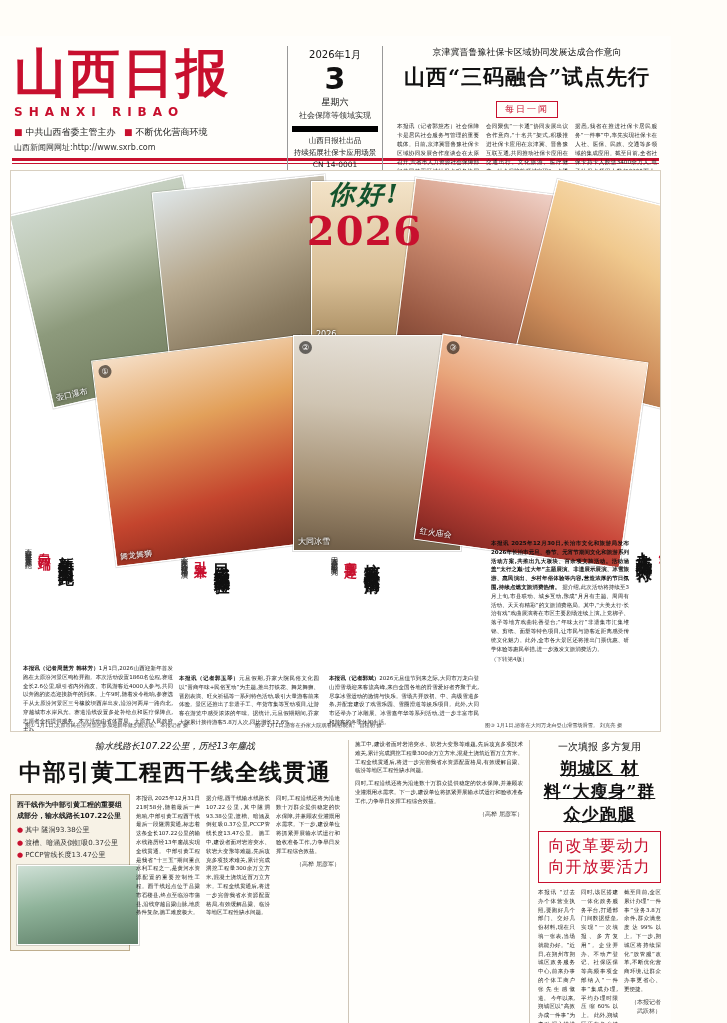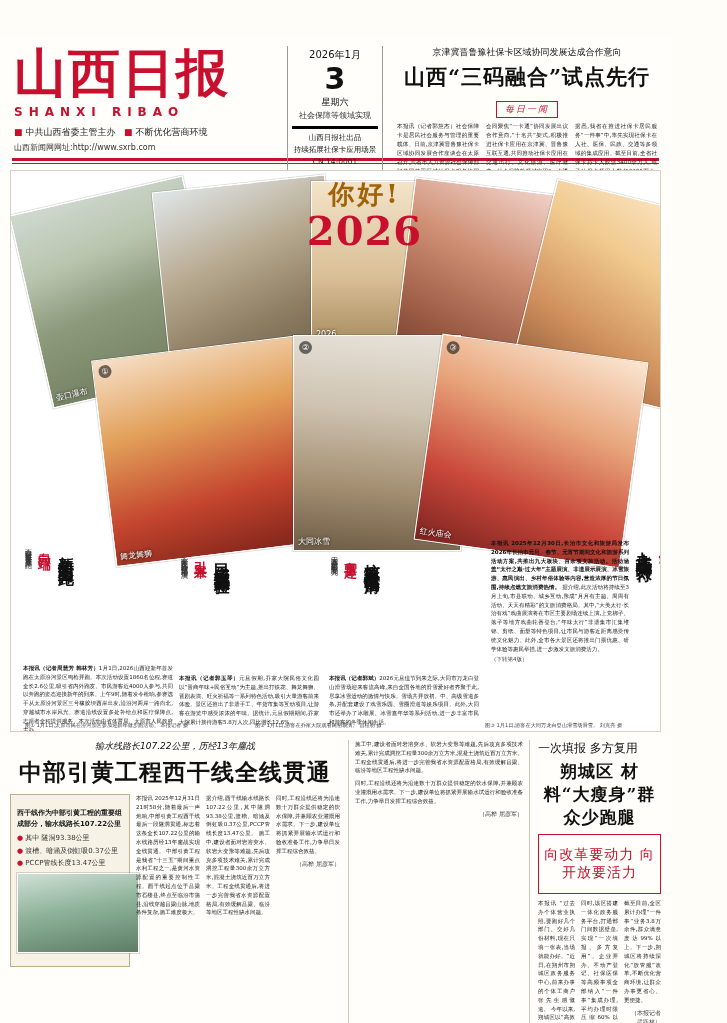--- a/index.html
+++ b/index.html
@@ -28,46 +28,46 @@
   .logo-url{font-size:8px;color:#333;margin-top:3px;}
 
   .date-block{
     width:96px;flex:0 0 96px;border-left:1px solid #999;border-right:1px solid #999;
     margin:0 8px;padding:2px 4px;text-align:center;box-sizing:border-box;
   }
   .date-y{font-size:10px;color:#111;}
   .date-d{font-size:30px;font-weight:bold;color:#111;line-height:1.05;margin:1px 0;}
   .date-w{font-size:9px;color:#111;}
   .date-l{font-size:8px;color:#333;margin-top:1px;}
-  .date-meta{font-size:7.5px;color:#222;line-height:1.65;margin-top:5px;border-top:3px solid #000000;padding-top:3px;}
+  .date-meta{font-size:7.5px;color:#222;line-height:1.65;margin-top:5px;border-top:6px solid #000000;padding-top:3px;}
 
   .head-right{flex:1;padding-left:6px;}
   .kicker{font-size:9px;color:#111;text-align:center;}
   .head-title{
     font-family:"DejaVu Serif","Liberation Serif",serif;
     font-size:21px;font-weight:bold;text-align:center;color:#111;margin:4px 0 6px;letter-spacing:1px;
   }
-  .tag-row{text-align:center;margin-bottom:4px;font-style:italic;}
+  .tag-row{text-align:center;margin-bottom:4px;}
   .tag{
     display:inline-block;border:1px solid #c8102e;color:#c8102e;font-size:9px;
     padding:1px 8px;letter-spacing:2px;
   }
   .head-cols{display:flex;gap:7px;font-size:5.6px;line-height:1.62;color:#222;text-align:justify;}
   .head-cols .col{flex:1;}
 
   .rule-red{height:3px;background:#c8102e;margin:4px 12px 0 12px;}
   .rule-thin{height:1px;background:#c8102e;margin:2px 12px 0 12px;}
 
   
   .fan-wrap{position:relative;height:560px;margin:6px 10px 0 10px;border:1px solid #d8cfc0;background:#fff;overflow:hidden;}
   .fan{position:absolute;left:0;top:0;width:707px;height:560px;}
   .hello{
     position:absolute;left:50%;transform:translateX(-50%);top:6px;text-align:center;z-index:9;
   }
-  .hello-1{font-family:"DejaVu Serif","Liberation Serif",serif;font-size:26px;color:#a16207;font-weight:bold;letter-spacing:3px;}
+  .hello-1{font-family:"DejaVu Serif","Liberation Serif",serif;font-size:26px;color:#14532d;font-weight:bold;letter-spacing:3px;font-style:italic;}
   .hello-2{font-family:"DejaVu Serif","Liberation Serif",serif;font-size:40px;color:#c8102e;font-weight:bold;line-height:0.95;letter-spacing:1px;}
 
   .ph{position:absolute;overflow:hidden;border:1px solid #fff;box-shadow:0 0 0 1px rgba(0,0,0,.12);}
   .ph .cap{position:absolute;left:4px;bottom:3px;color:#fff;font-size:8px;text-shadow:0 0 3px #000;}
   .num{position:absolute;width:13px;height:13px;border-radius:50%;background:rgba(0,0,0,.55);color:#fff;
        font-size:8px;line-height:13px;text-align:center;left:5px;top:5px;}
 
   
   .p1{left:18px;top:22px;width:176px;height:196px;transform:rotate(-13deg);
       background:linear-gradient(170deg,#cfd9cf 0%,#b9c4ae 30%,#8d9a7c 55%,#6f7a5c 100%);}
@@ -107,40 +107,40 @@
     font-family:"DejaVu Serif","Liberation Serif",serif;font-size:23px;font-weight:bold;
     text-align:center;color:#111;margin:4px 0 6px;letter-spacing:1px;
   }
   .b-banner{
     background:#c8102e;color:#fff;font-size:10px;text-align:center;padding:4px 0;letter-spacing:1px;margin-bottom:6px;
   }
   .b-cols{display:flex;gap:6px;font-size:5.5px;line-height:1.6;color:#222;text-align:justify;}
   .b-cols .col{flex:1;}
 
   .infobox{
-    border:1px solid #bfae8e;background:#f7f2e6;padding:13px 6px;font-size:7px;line-height:1.55;color:#333;
+    border:1px solid #bfae8e;background:#f7f2e6;padding:5px 6px;font-size:7px;line-height:1.55;color:#333;
     width:120px;box-sizing:border-box;float:left;margin:0 6px 4px 0;
   }
   .infobox .ib-title{font-weight:bold;color:#1a1a1a;font-size:7px;margin-bottom:3px;}
   .ib-li{margin:2px 0;}
   .ib-dot{color:#c8102e;}
 
   .photo-bottom{
     width:120px;height:78px;margin-top:4px;
     background:linear-gradient(170deg,#cfe0d6,#8fb39a 45%,#5d7d66 100%);
     border:1px solid #fff;box-shadow:0 0 0 1px rgba(0,0,0,.15);
   }
 
-  .r-kicker{font-size:12px;color:#111;}
+  .r-kicker{font-size:10px;text-align:center;color:#111;}
   .r-title{
     font-family:"DejaVu Serif","Liberation Serif",serif;font-size:17px;font-weight:bold;
-    text-align:center;color:#111;margin:3px 0 5px;letter-spacing:1px;
+    text-align:center;color:#111;margin:3px 0 5px;letter-spacing:1px;text-decoration:underline;
   }
   .r-banner{
-    border:1px solid #c8102e;color:#c8102e;font-size:14px;text-align:center;padding:11px 0;letter-spacing:1px;margin-bottom:5px;
+    border:1px solid #c8102e;color:#c8102e;font-size:16px;text-align:center;padding:4px 0;letter-spacing:1px;margin-bottom:5px;
   }
   .byline{font-size:6px;text-align:right;color:#444;margin-top:3px;}
   .footnote{font-size:5.5px;color:#444;margin-top:2px;}
 </style>
 </head>
 <body>
 
 <div class="page">
 
   <div class="masthead">

